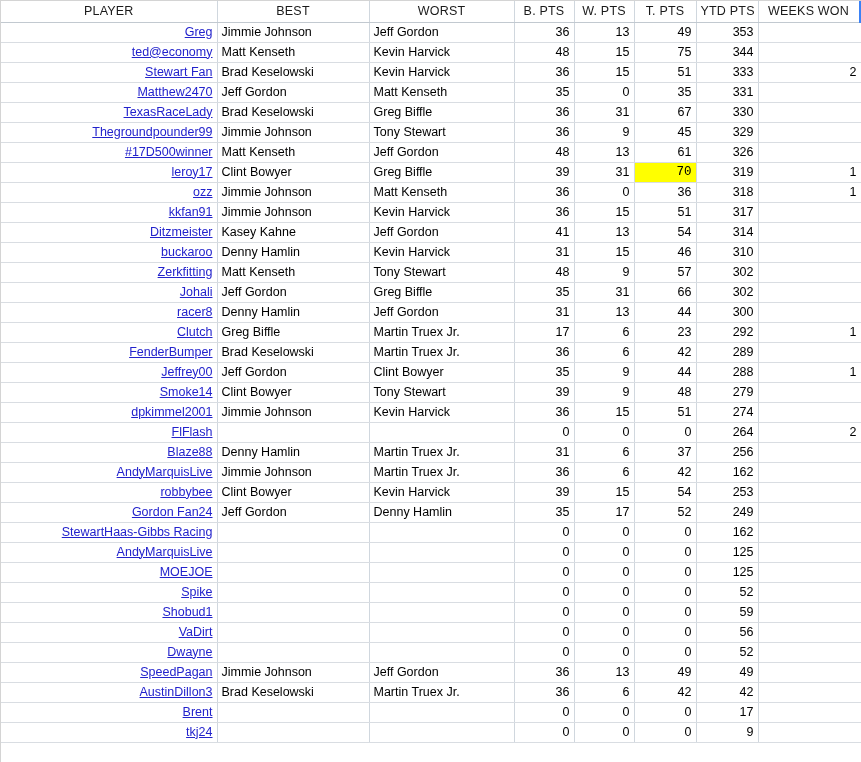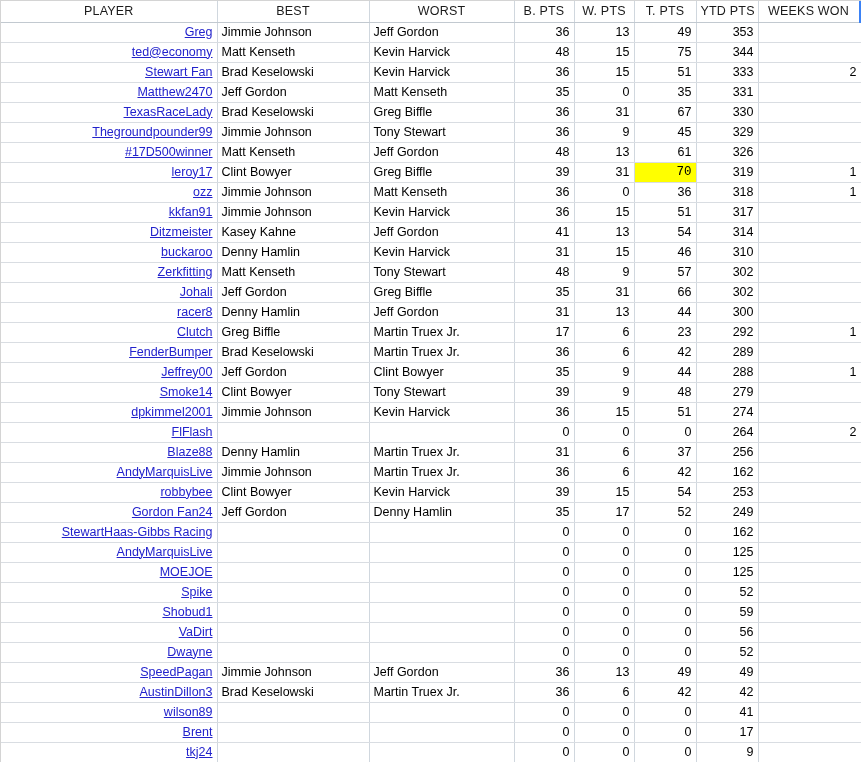--- a/index.html
+++ b/index.html
@@ -455,30 +455,20 @@
           <td class="player"><span class="lnk">AustinDillon3</span></td>
           <td class="txt">Brad Keselowski</td>
           <td class="txt">Martin Truex Jr.</td>
           <td class="num">36</td>
           <td class="num">6</td>
           <td class="num">42</td>
           <td class="num">42</td>
           <td class="num"></td>
         </tr>
         <tr>
-          <td class="player"><span class="lnk">wilson89</span></td>
-          <td class="txt"></td>
-          <td class="txt"></td>
-          <td class="num">0</td>
-          <td class="num">0</td>
-          <td class="num">0</td>
-          <td class="num">41</td>
-          <td class="num"></td>
-        </tr>
-        <tr>
           <td class="player"><span class="lnk">Brent</span></td>
           <td class="txt"></td>
           <td class="txt"></td>
           <td class="num">0</td>
           <td class="num">0</td>
           <td class="num">0</td>
           <td class="num">17</td>
           <td class="num"></td>
         </tr>
         <tr>

